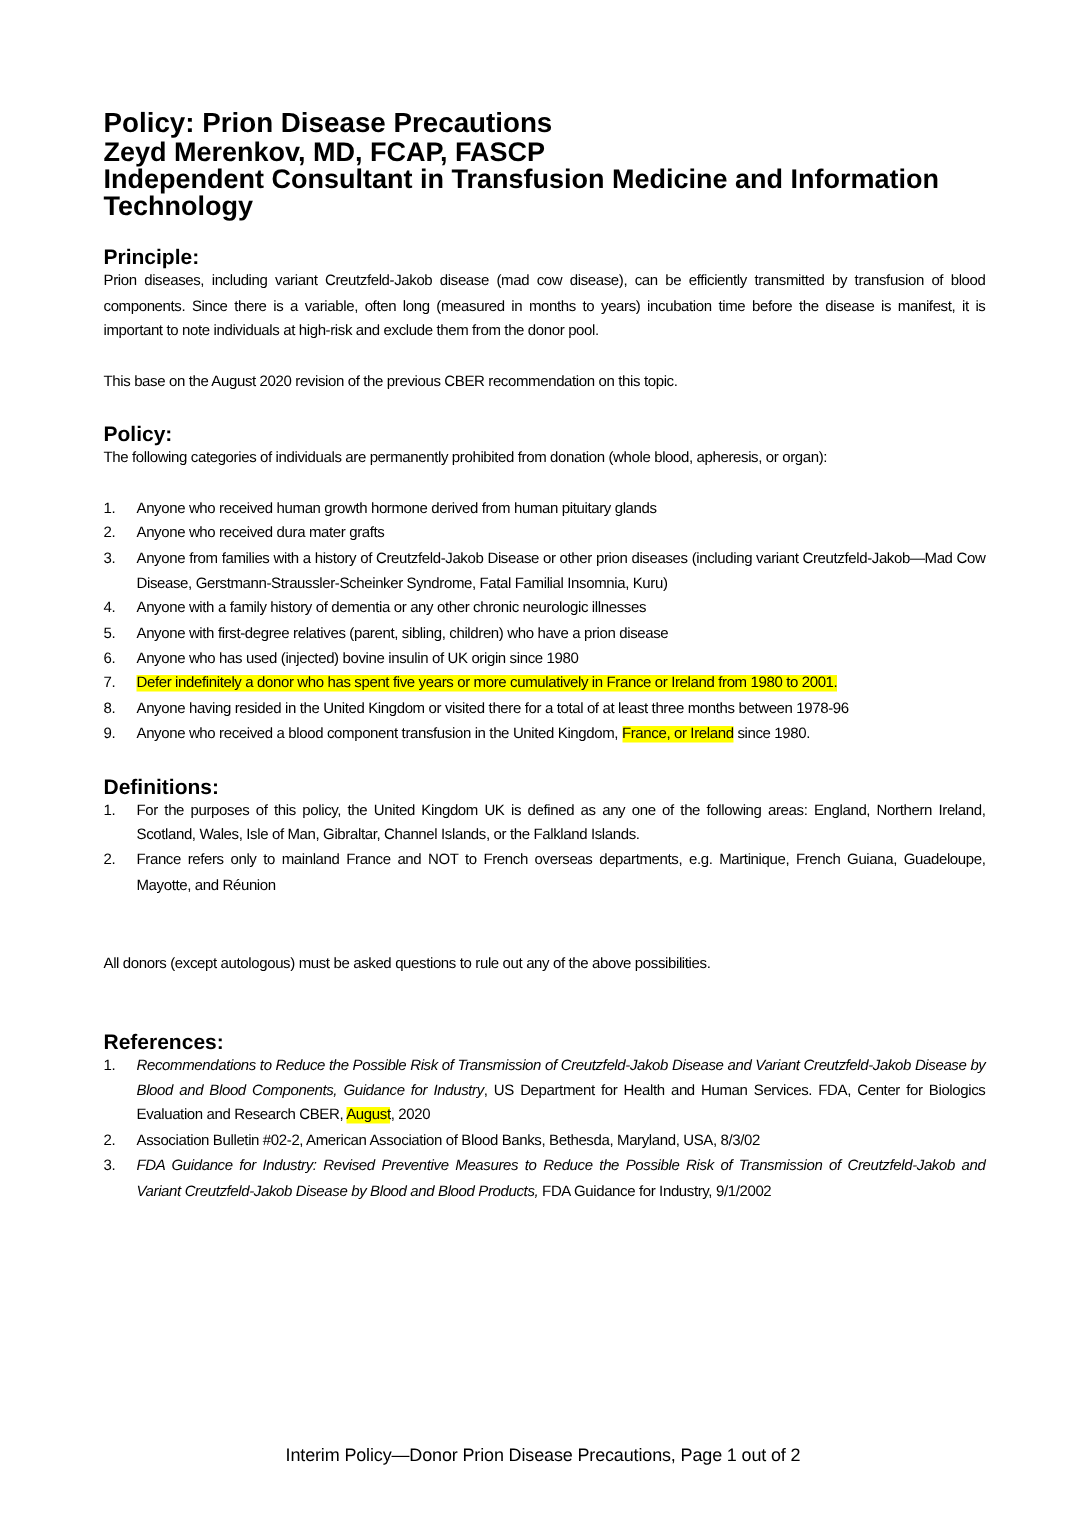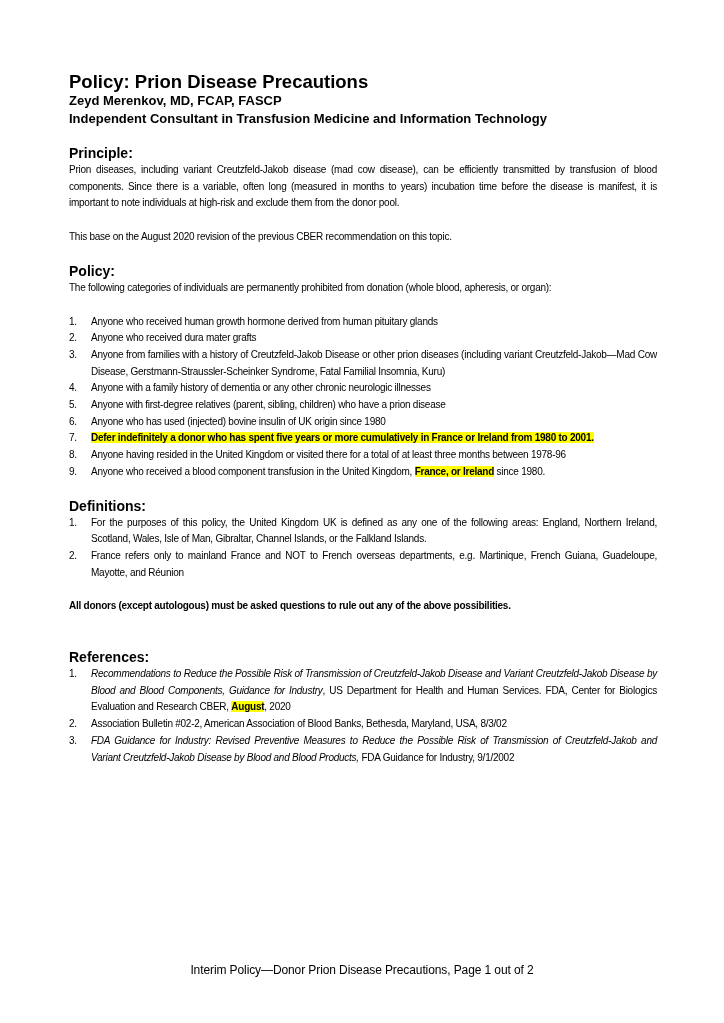--- a/index.html
+++ b/index.html
@@ -1,30 +1,30 @@
 <!DOCTYPE html>
 <html><head>
 <meta charset="utf-8">
 <style>
   html, body { margin: 0; padding: 0; background: #ffffff; }
   body { width: 724px; height: 1023px; position: relative; overflow: hidden;
          font-family: "Liberation Sans", sans-serif; color: #000; }
   .page { position: absolute; left: 69px; top: 72px; width: 588px; }
   .title { font-weight: bold; font-size: 18.5px; line-height: 20px; margin: 0; }
-  .subtitle { font-weight: bold; font-size: 13px; line-height: 18px; margin: 0; }
+  .subtitle { font-weight: bold; font-size: 18px; line-height: 18px; margin: 0; }
   .heading { font-weight: bold; font-size: 14px; line-height: 17px; margin: 0; }
   p, li { font-size: 10px; line-height: 16.7px; text-align: justify; letter-spacing: -0.25px; }
   p { margin: 0; }
   .gap-s { height: 17px; }
   .gap-l { height: 34px; }
   ol { margin: 0; padding: 0; list-style: none; }
   ol li { position: relative; padding-left: 22px; margin: 0; }
   ol li .num { position: absolute; left: 0; top: 0; }
   .hl { background: #ffff00; }
-  .b { font-weight: bold; }
+  .b { font-weight: normal; margin-top: 19px; }
   .i { font-style: italic; }
   .footer { position: absolute; top: 963px; left: 0; width: 724px; text-align: center;
             font-size: 12px; line-height: 14px; letter-spacing: -0.1px; }
 </style>
 </head>
 <body>
 
 <div class="page">
   <h1 class="title">Policy:  Prion Disease Precautions</h1>
   <div class="subtitle">Zeyd Merenkov, MD, FCAP, FASCP</div>

